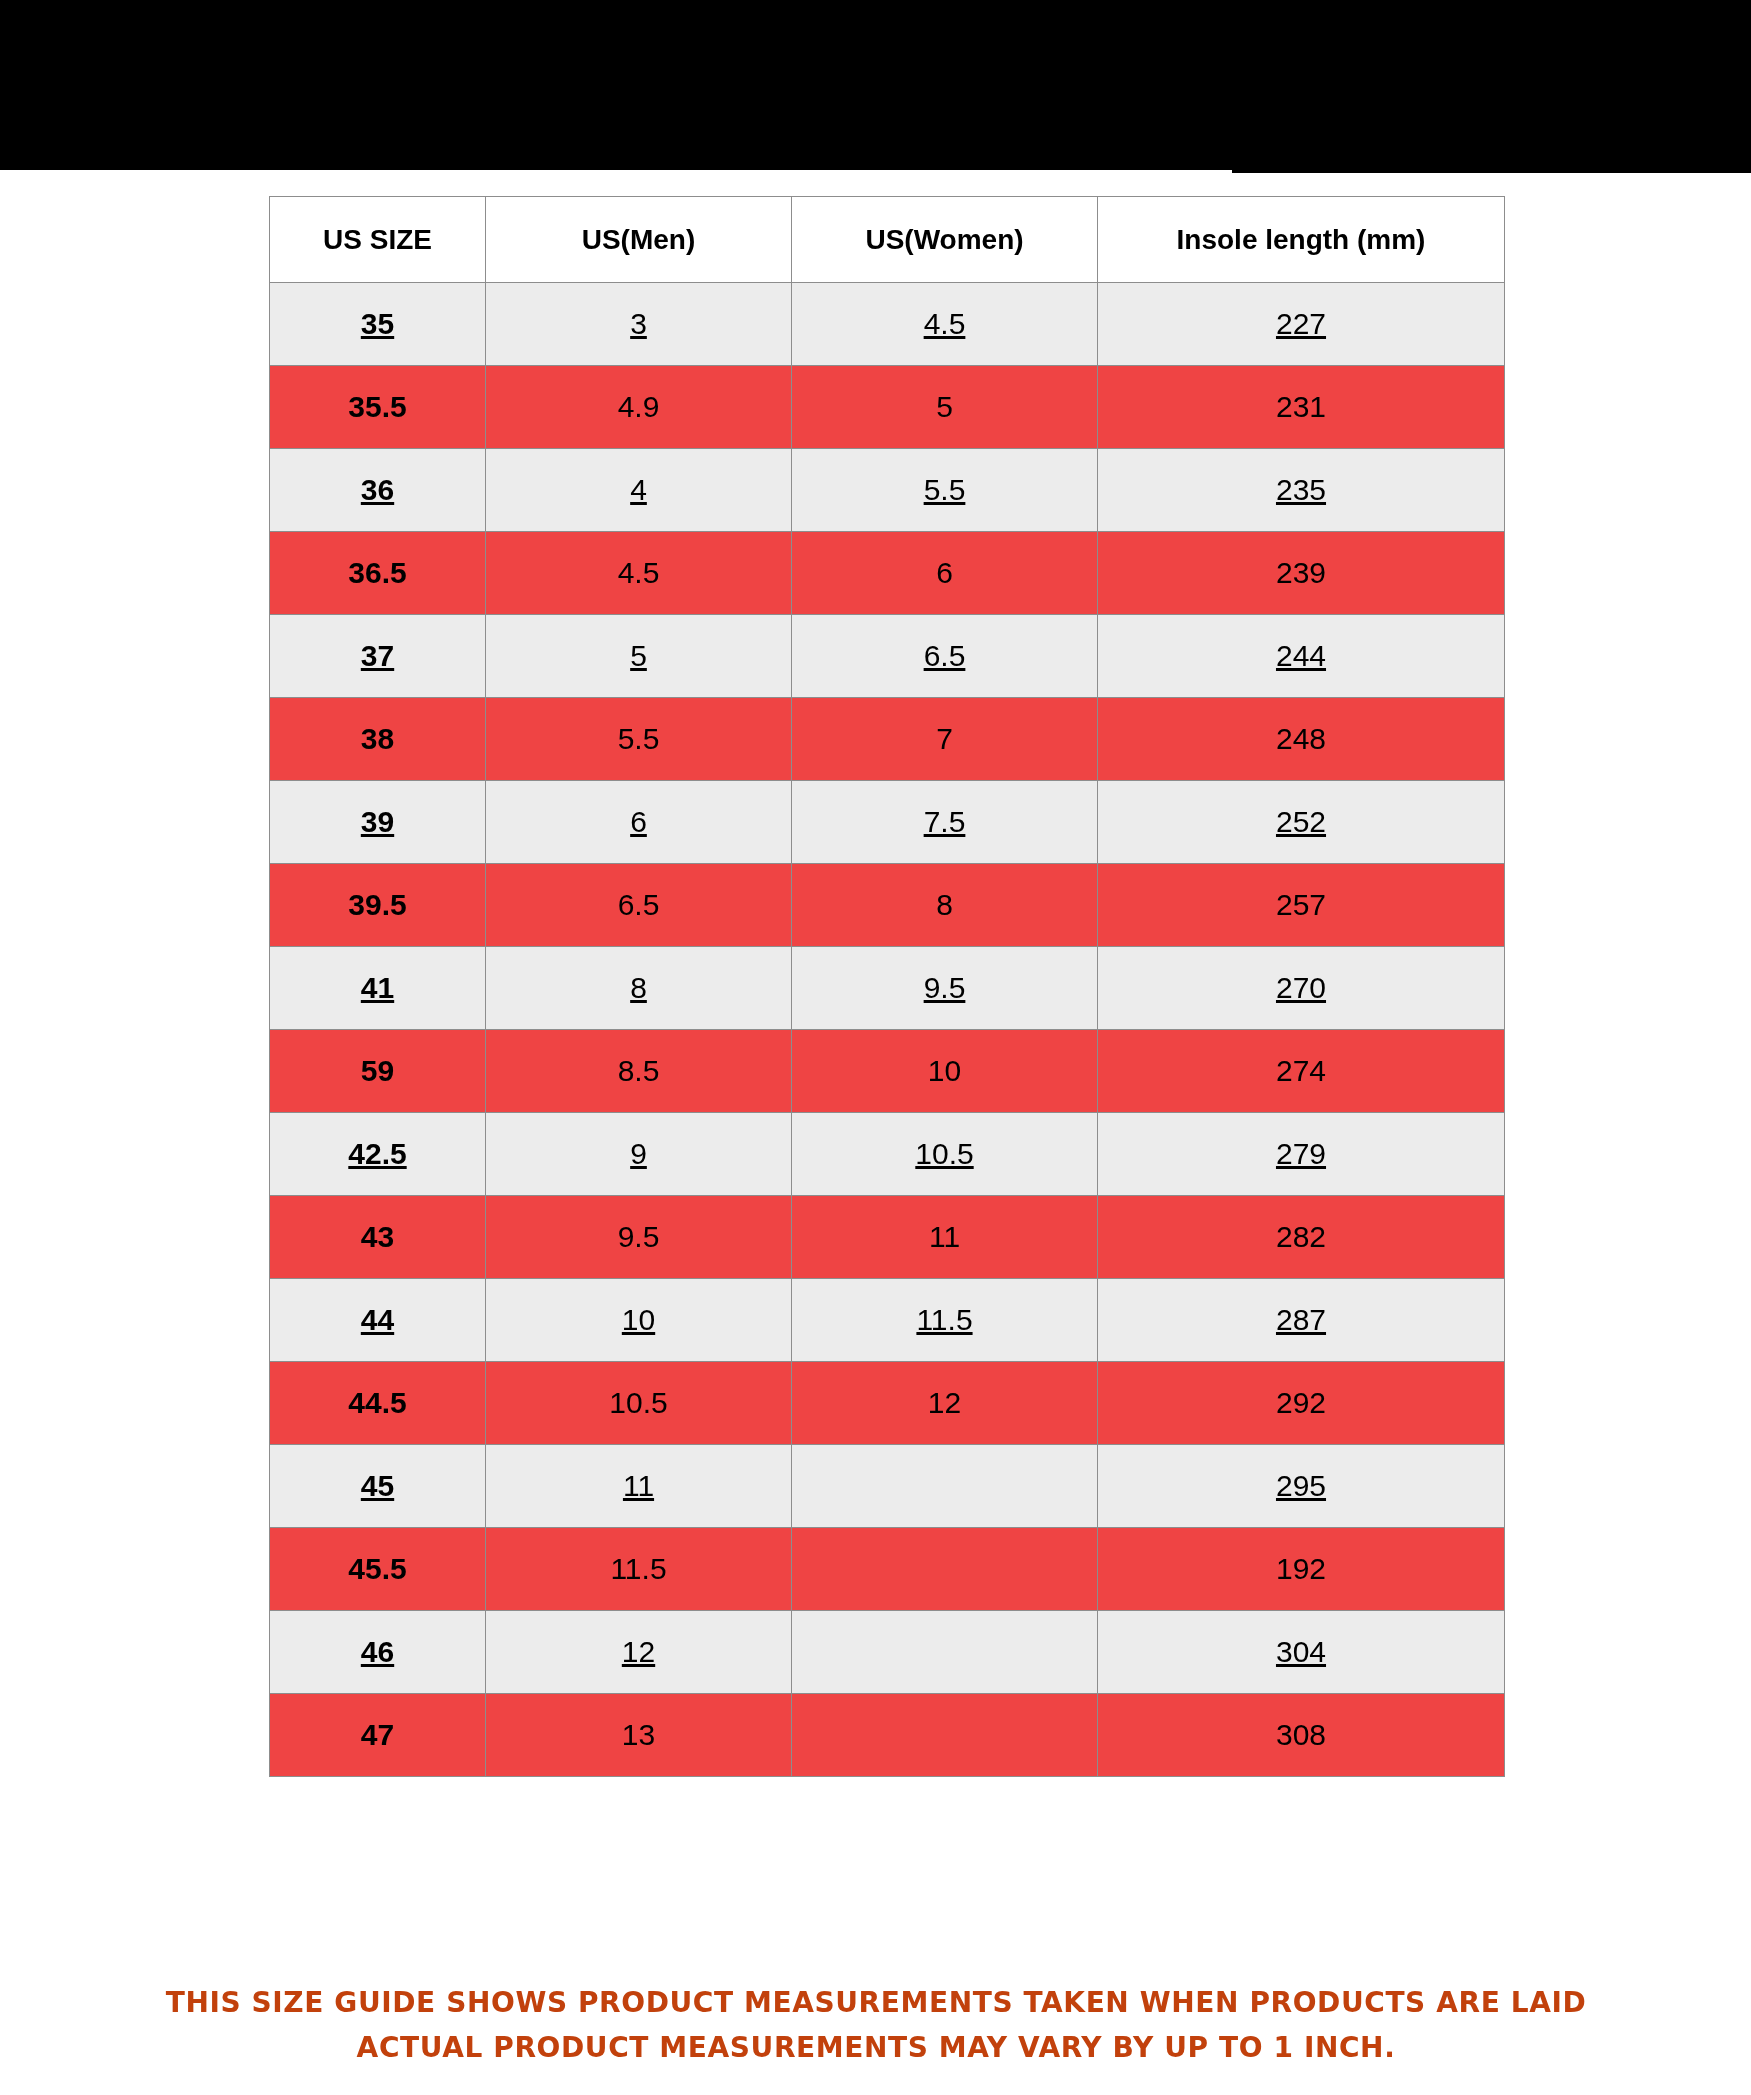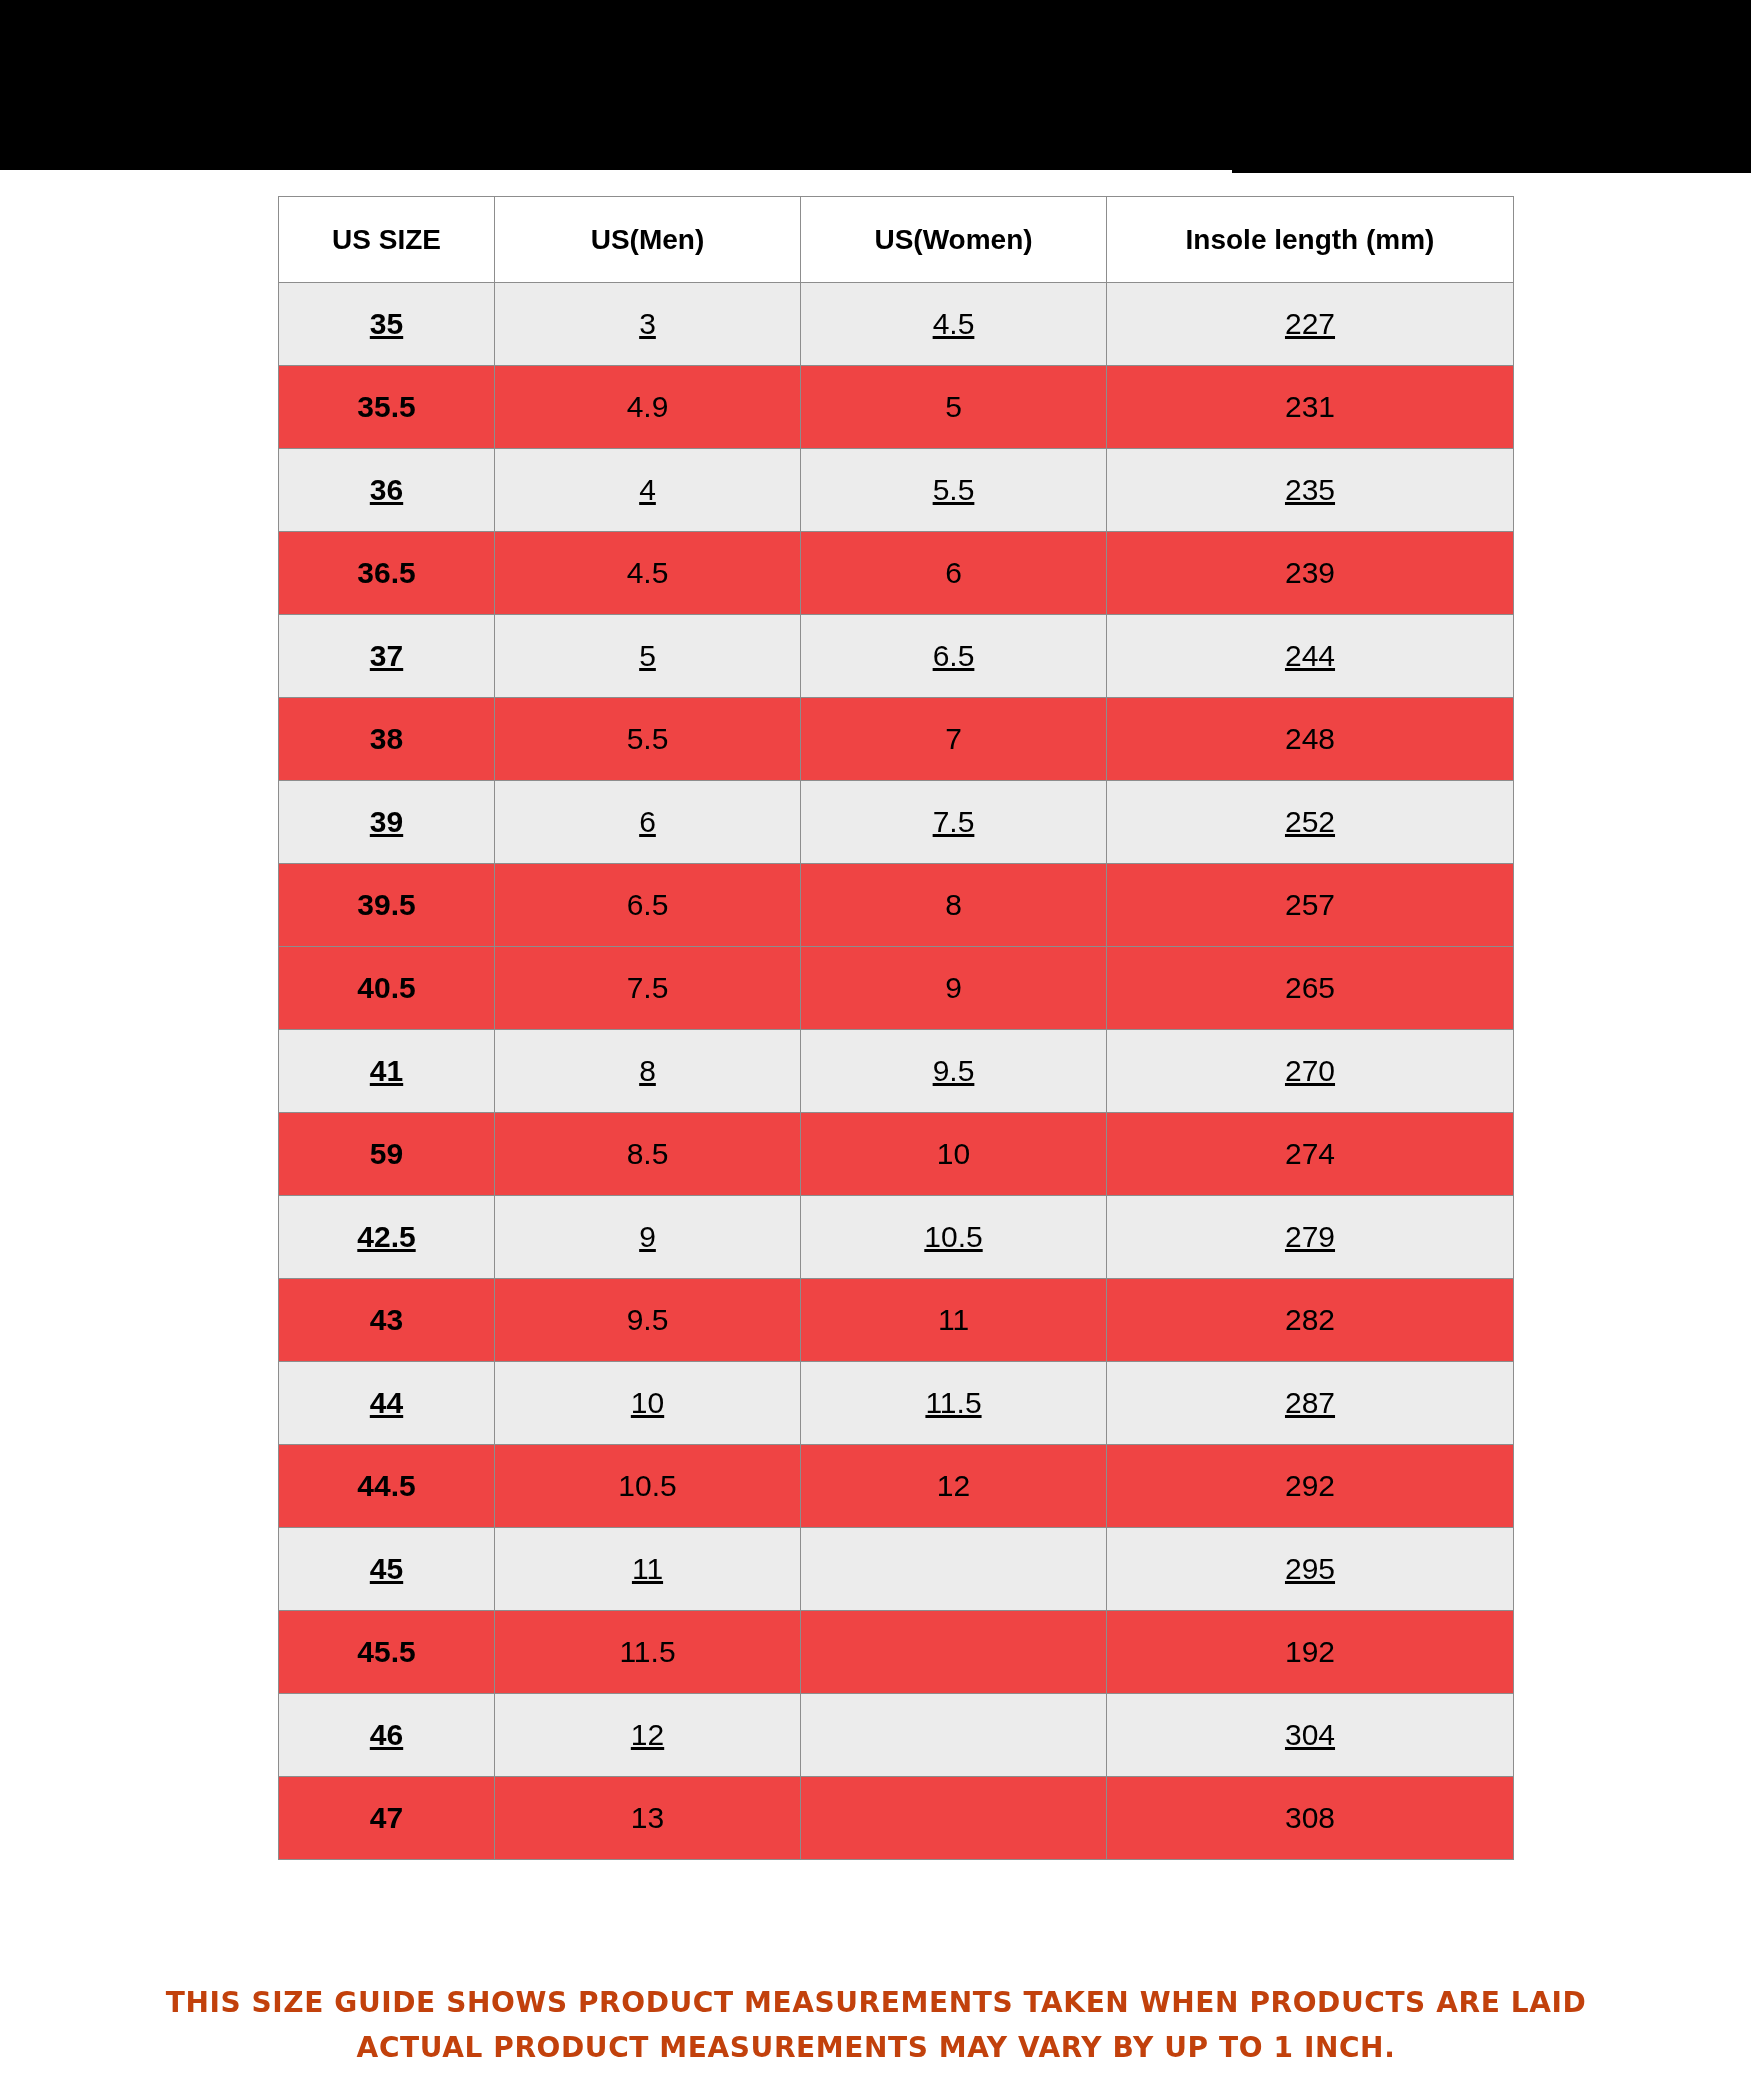--- a/index.html
+++ b/index.html
@@ -39,21 +39,20 @@
   .table-wrap {
     position: absolute;
     left: 269px;
     top: 196px;
     width: 1234px;
   }
   table.size-table {
     border-collapse: collapse;
     width: 1234px;
     table-layout: fixed;
-    margin-left: 9px;
   }
   table.size-table th,
   table.size-table td {
     border: 1.9px solid #8d8d8d;
     text-align: center;
     vertical-align: middle;
     color: #000000;
     padding: 0;
   }
   table.size-table thead th {
@@ -166,26 +165,20 @@
           <td>6</td>
           <td>7.5</td>
           <td>252</td>
         </tr>
         <tr class="plain">
           <td class="col-us">39.5</td>
           <td>6.5</td>
           <td>8</td>
           <td>257</td>
         </tr>
-        <tr class="plain">
-          <td class="col-us">40.5</td>
-          <td>7.5</td>
-          <td>9</td>
-          <td>265</td>
-        </tr>
         <tr class="shade">
           <td class="col-us">41</td>
           <td>8</td>
           <td>9.5</td>
           <td>270</td>
         </tr>
         <tr class="plain">
           <td class="col-us">59</td>
           <td>8.5</td>
           <td>10</td>

